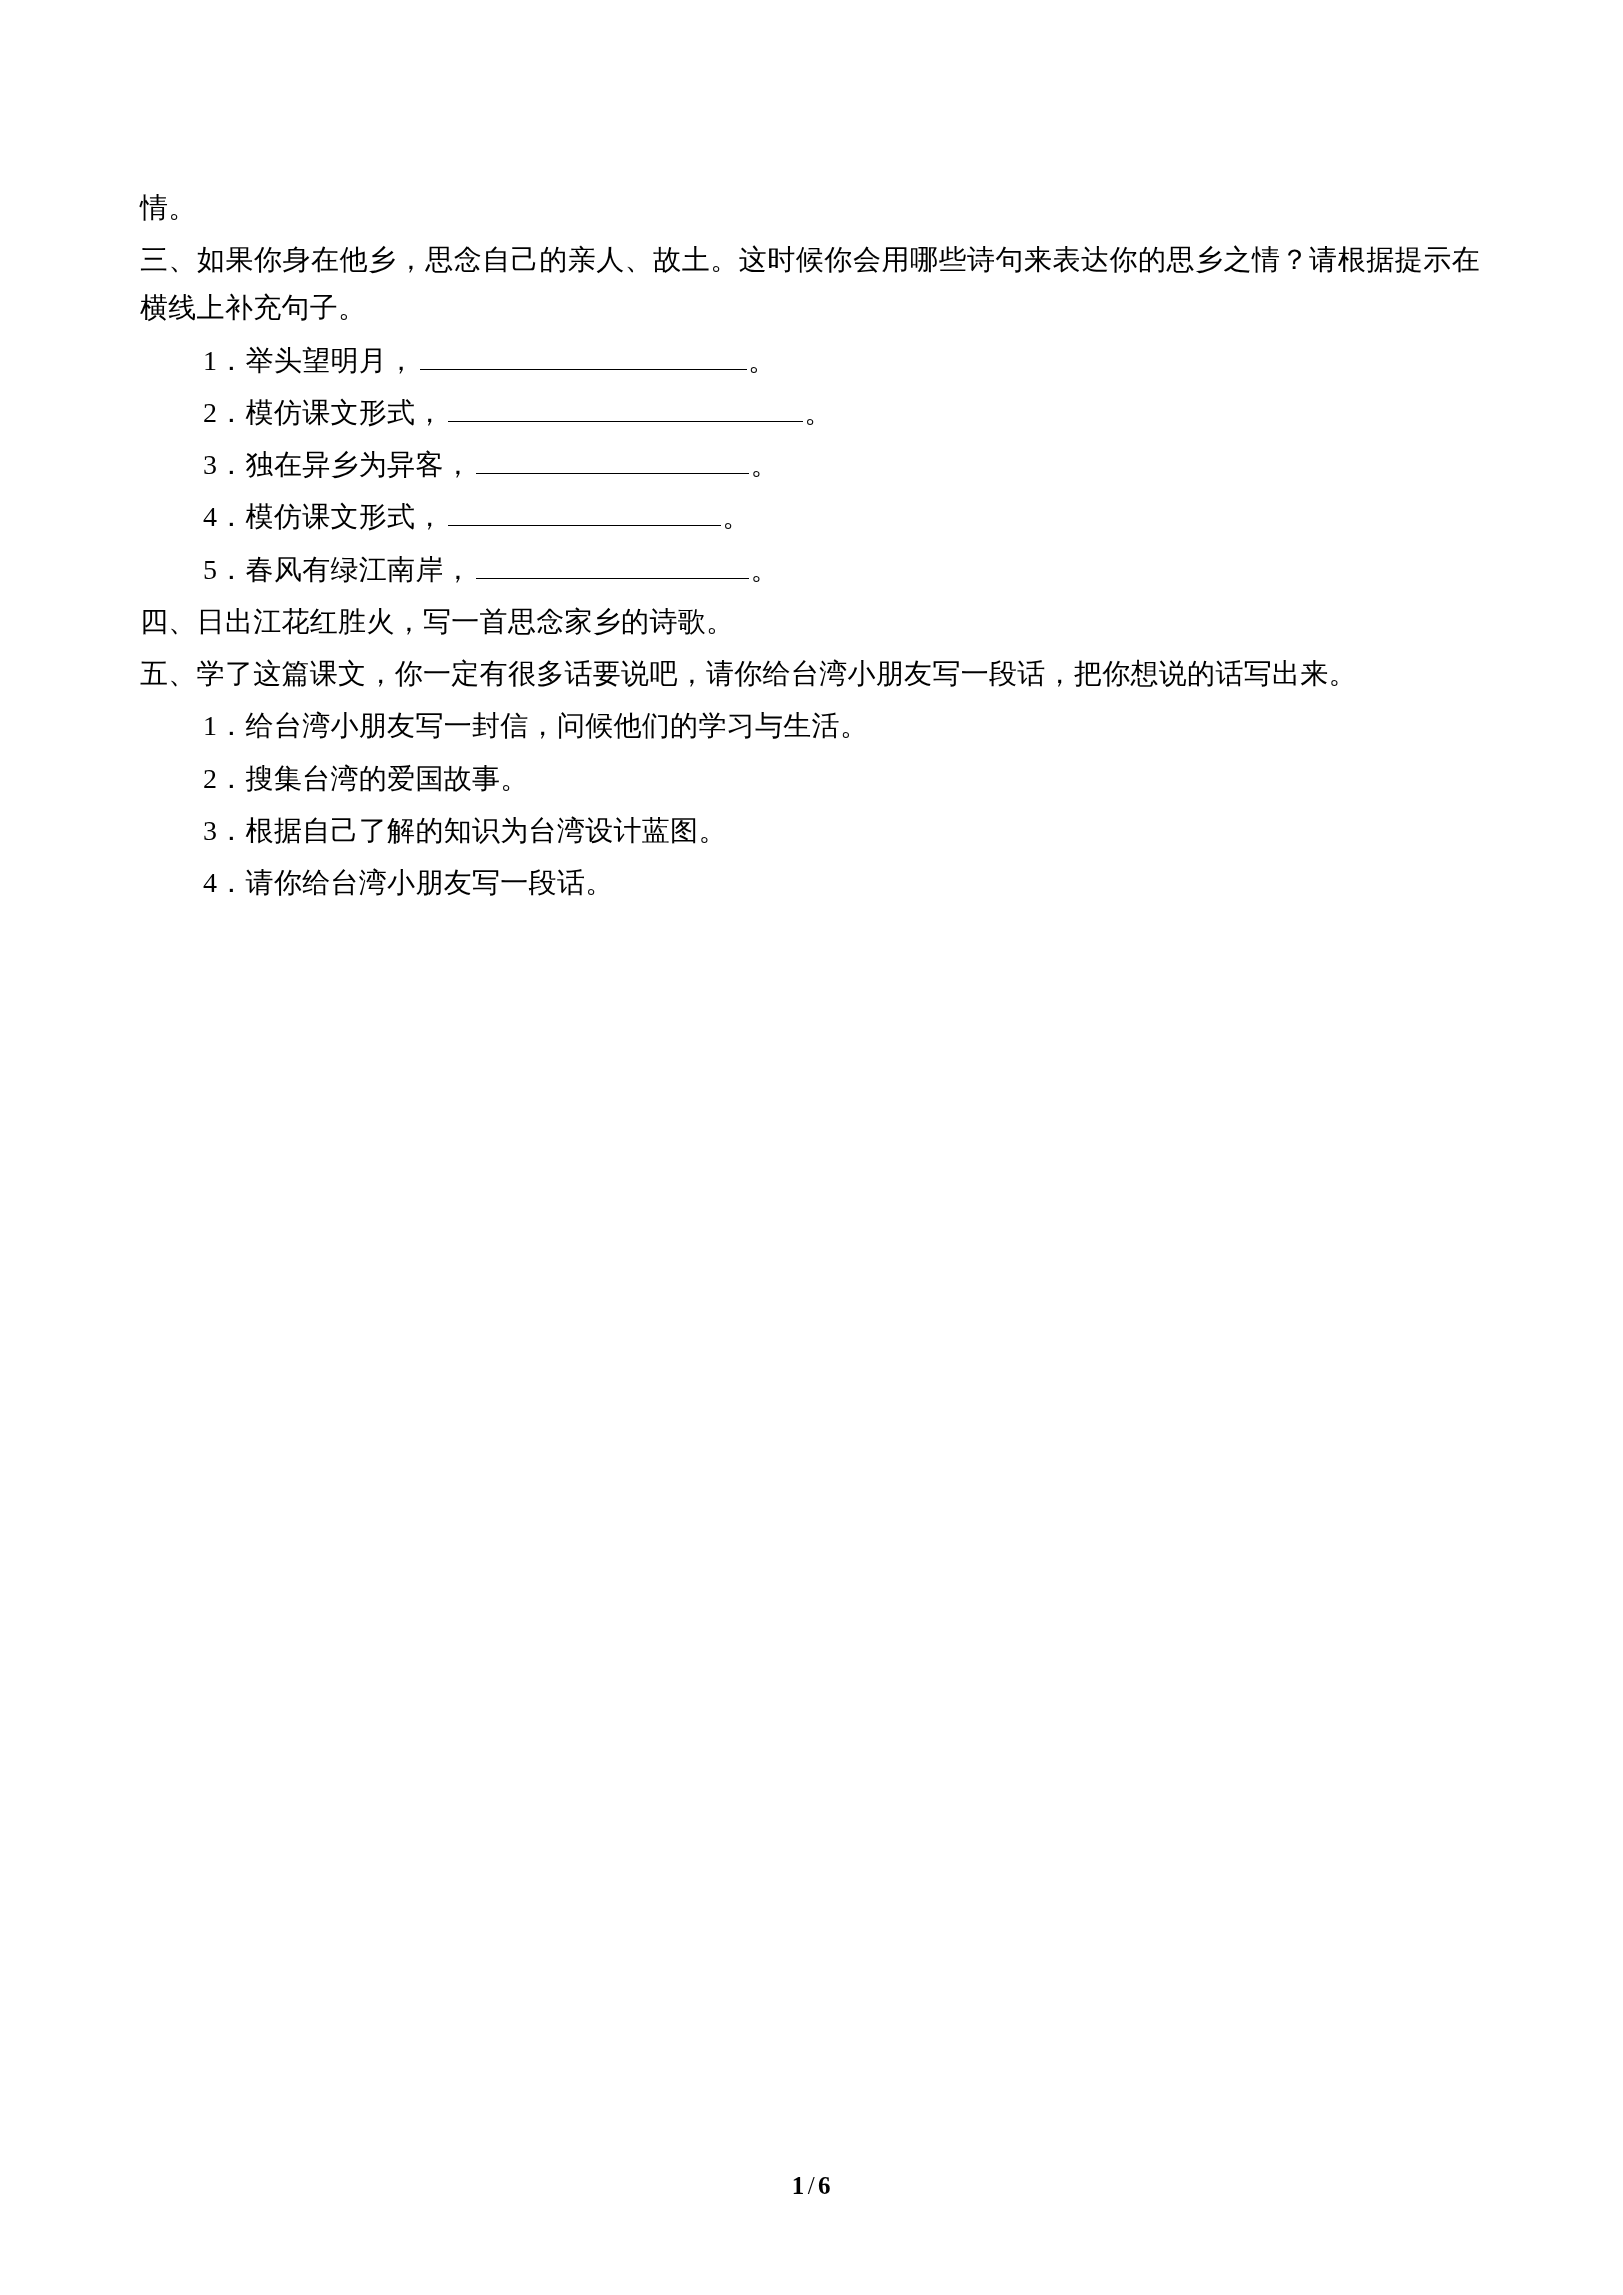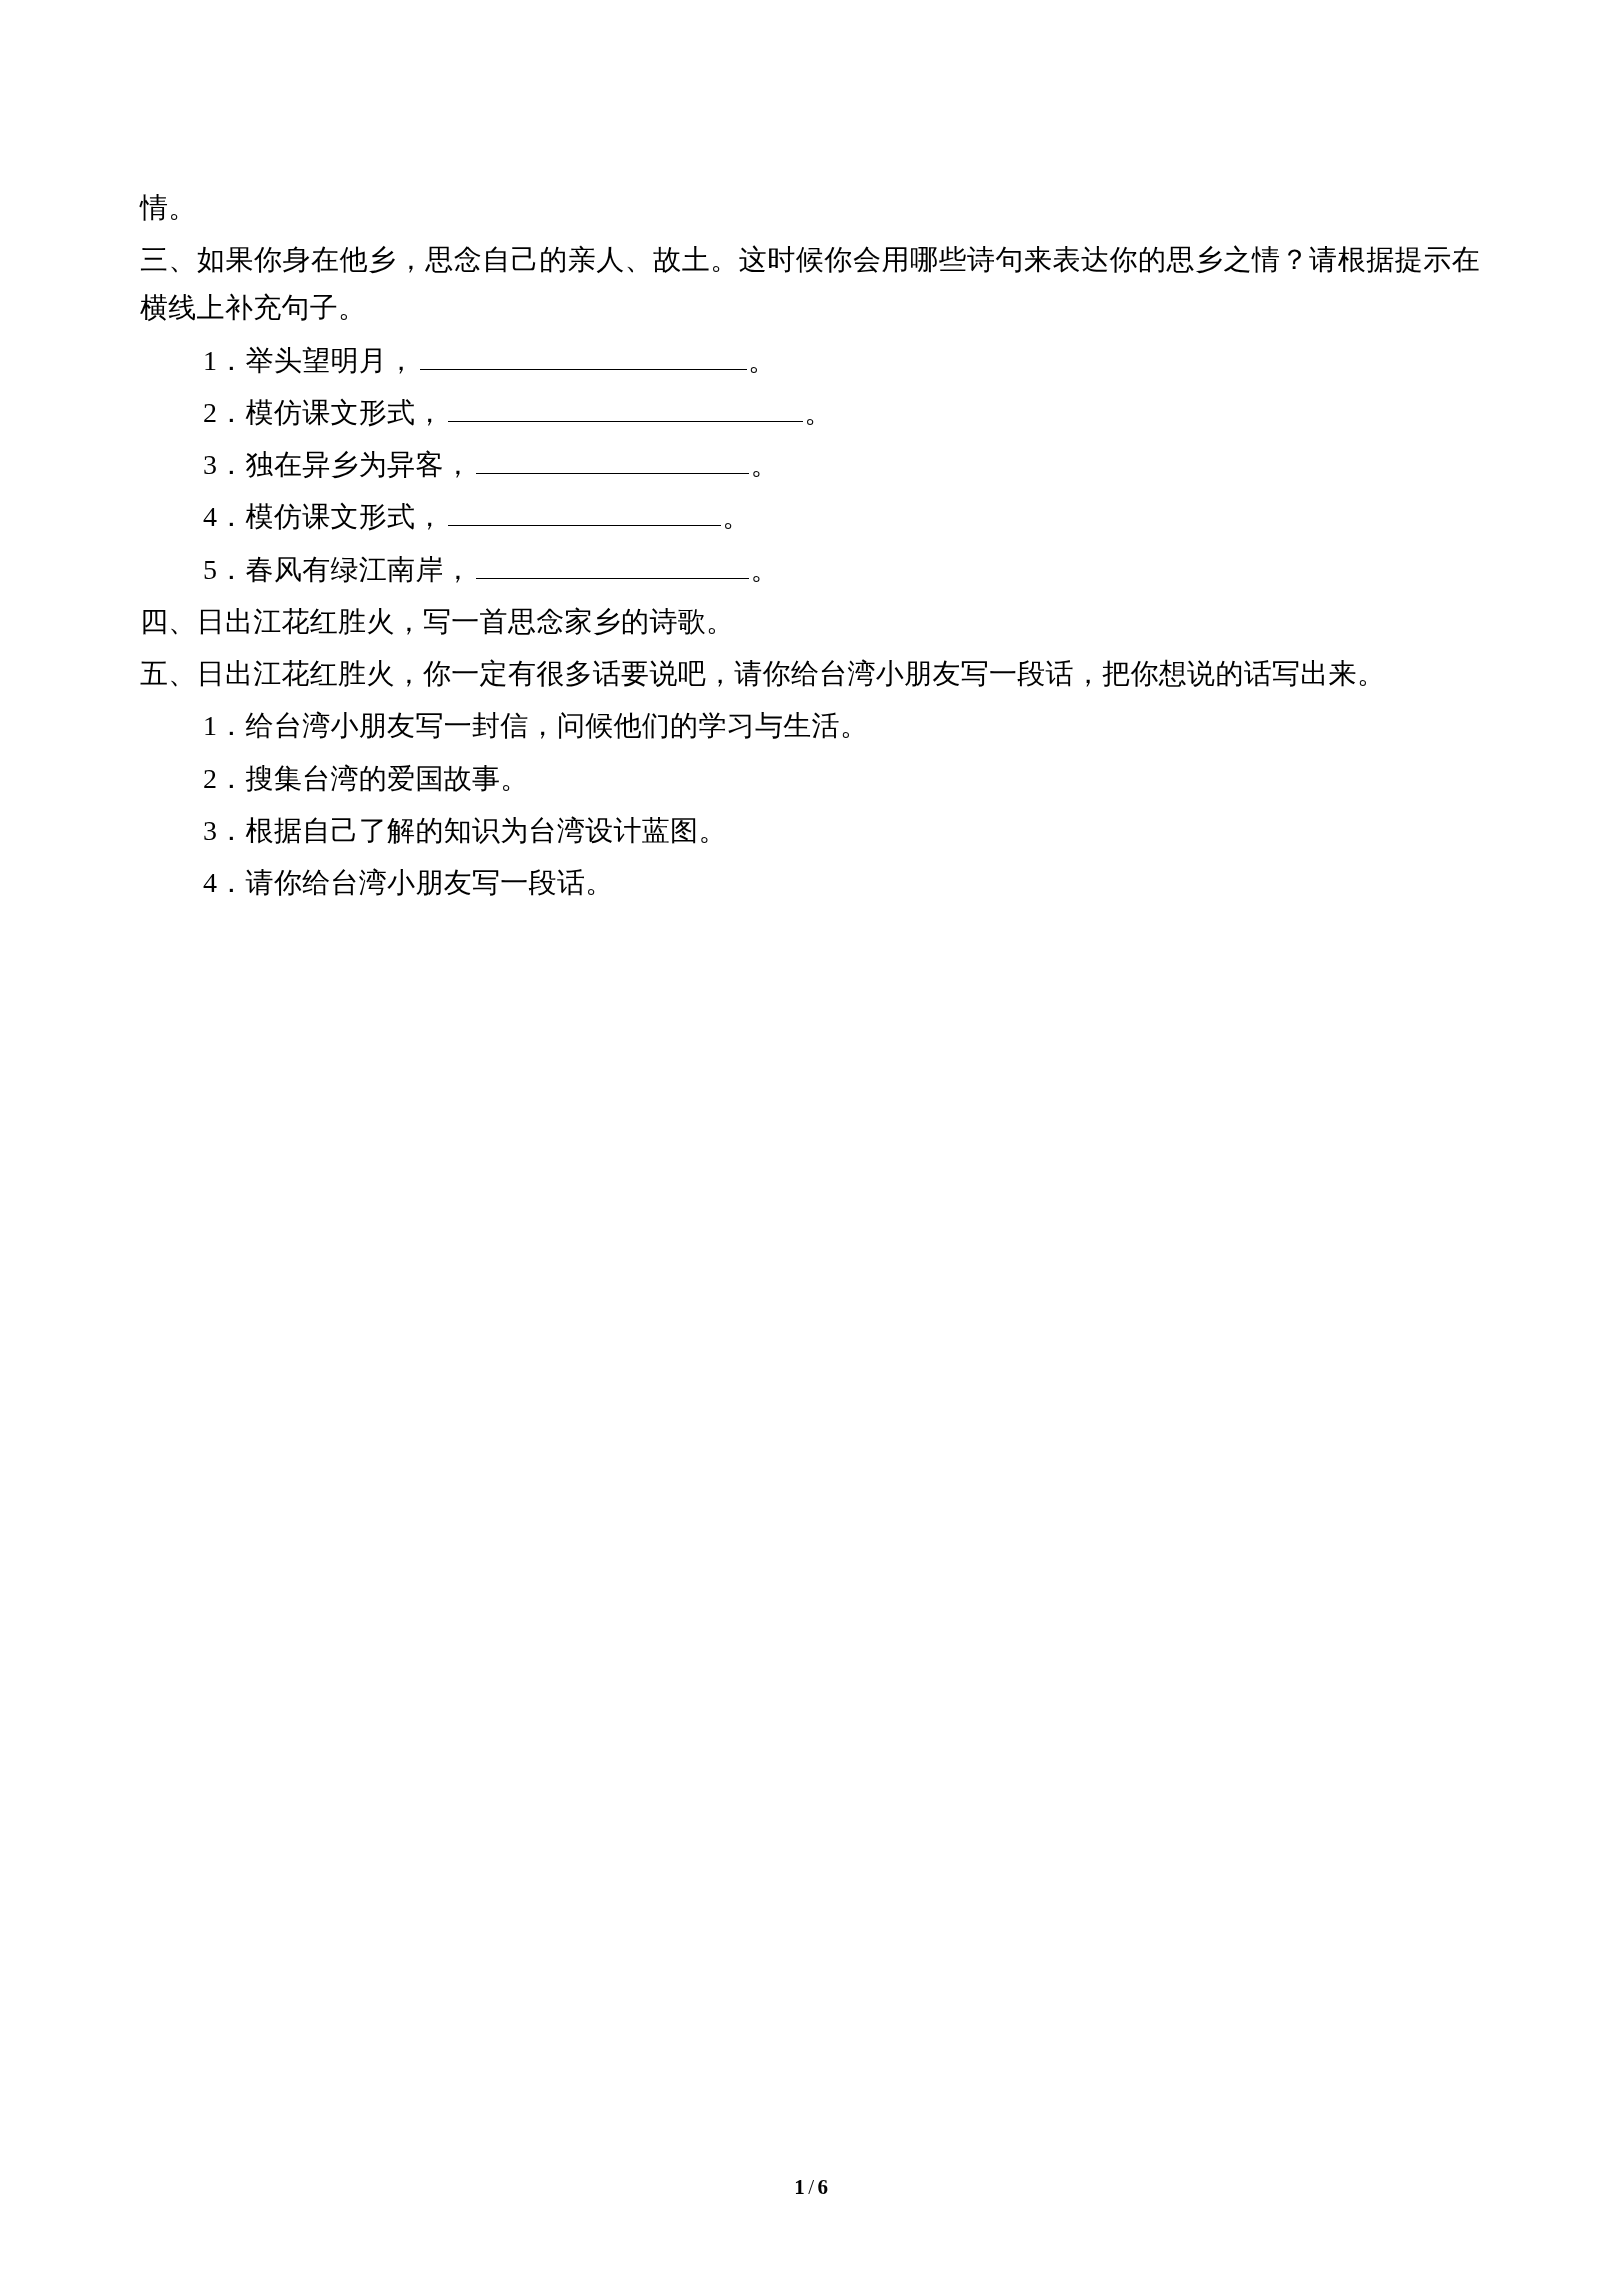--- a/index.html
+++ b/index.html
@@ -52,21 +52,21 @@
   .b2 { width: 355px; }
   .b3 { width: 273px; }
   .b4 { width: 273px; }
   .b5 { width: 273px; }
   .footer {
     position: absolute;
     left: 0;
     right: 0;
     bottom: 95px;
     text-align: center;
-    font-size: 21px;
+    font-size: 25px;
     font-weight: bold;
     font-family: "Liberation Serif", serif;
     letter-spacing: 0.7px;
   }
   .footer .sep {
     font-weight: normal;
     padding: 0 2.7px;
   }
 </style>
 </head>
@@ -94,21 +94,21 @@
     <div class="list-item">
       <span class="num">4．</span><span>模仿课文形式，</span><span class="blank b4"></span><span>。</span>
     </div>
 
     <div class="list-item">
       <span class="num">5．</span><span>春风有绿江南岸，</span><span class="blank b5"></span><span>。</span>
     </div>
 
     <p class="para">四、日出江花红胜火，写一首思念家乡的诗歌。</p>
 
-    <p class="para">五、日出江花红胜火，你一定有很多话要说吧，请你给台湾小朋友写一段话，把你想说的话写出来。</p>
+    <p class="para">五、学了这篇课文，你一定有很多话要说吧，请你给台湾小朋友写一段话，把你想说的话写出来。</p>
 
     <div class="list-item">
       <span class="num">1．</span><span>给台湾小朋友写一封信，问候他们的学习与生活。</span>
     </div>
     <div class="list-item">
       <span class="num">2．</span><span>搜集台湾的爱国故事。</span>
     </div>
     <div class="list-item">
       <span class="num">3．</span><span>根据自己了解的知识为台湾设计蓝图。</span>
     </div>

